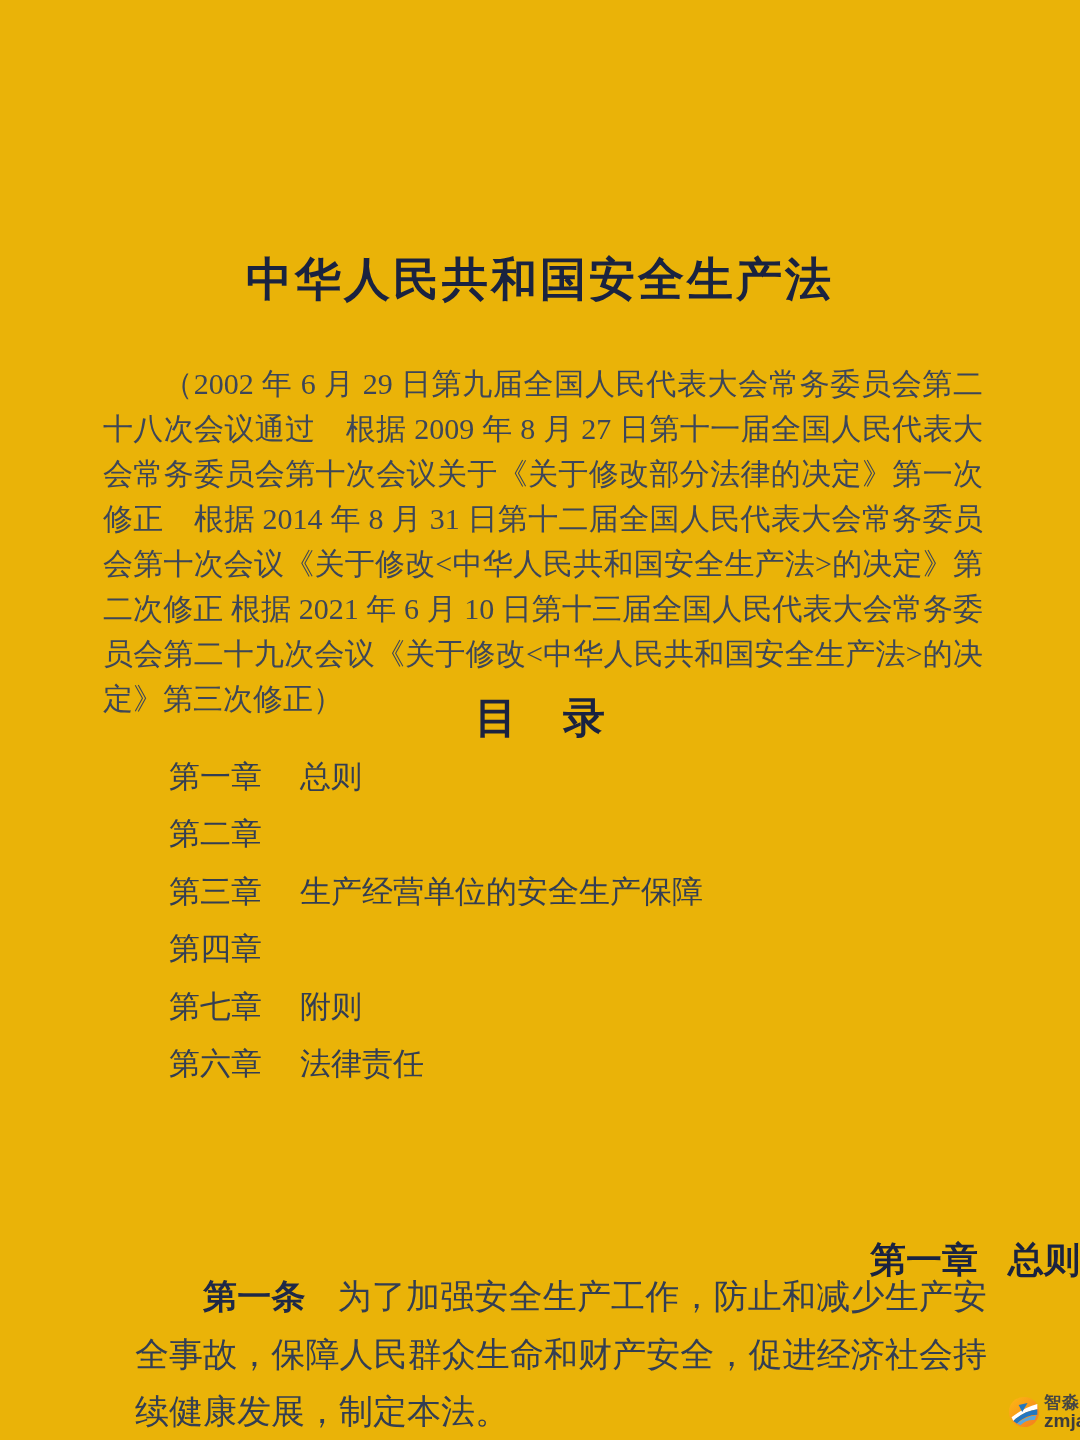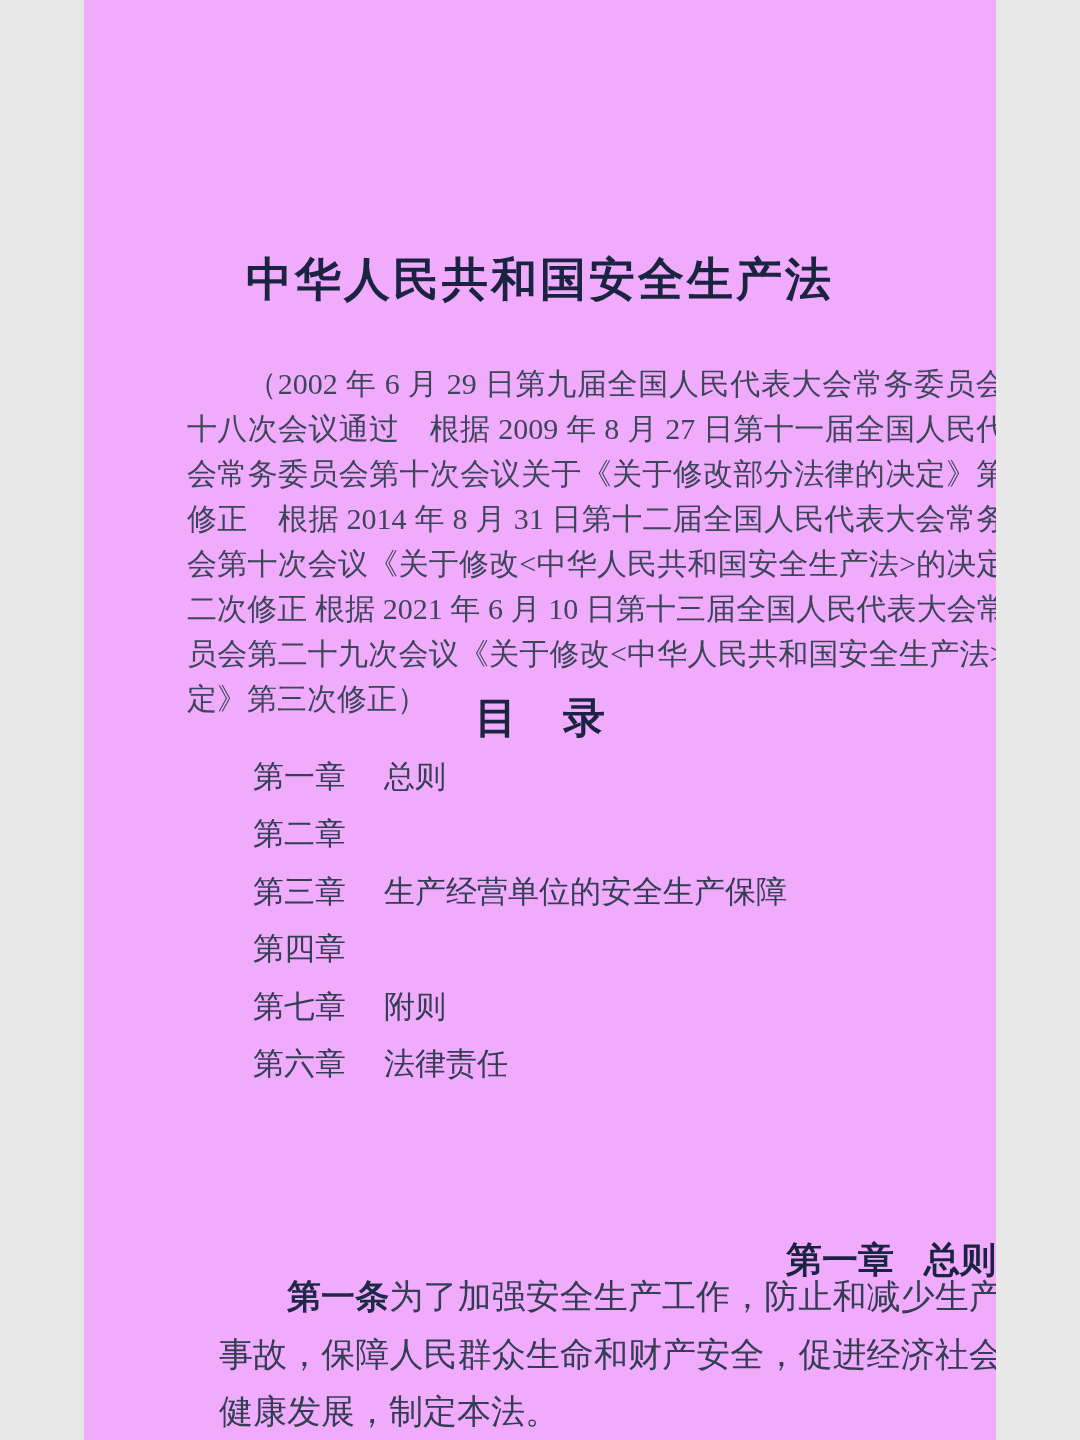--- a/index.html
+++ b/index.html
@@ -1,20 +1,20 @@
 <!DOCTYPE html>
 <html><head>
 <meta charset="utf-8">
 <style>
   html,body { margin:0; padding:0; background:#e8e8e8; }
   .page {
     position:relative;
-    width:912px; height:1440px;
+    width:1080px; height:1440px;
     margin:0 auto;
-    background:#f0abfc;
+    background:#eab308;
     overflow:hidden;
     font-family:"Liberation Serif","DejaVu Serif",serif;
   }
 
   .doc-title {
     position:absolute; top:218px; left:0; width:100%;
     text-align:center;
     font-family:"Liberation Sans","DejaVu Sans",sans-serif;
     font-weight:700; font-size:46px; letter-spacing:3px;
     color:#1a2340;
@@ -56,20 +56,21 @@
 
   .article-paragraph {
     position:absolute; top:1234px; left:135px; width:852px;
     font-size:34px; line-height:57.5px;
     text-indent:68px; text-align:justify;
     color:#333e53;
   }
   .article-number {
     font-family:"Liberation Sans","DejaVu Sans",sans-serif;
     font-weight:700; color:#1f2947;
+    margin-right:32px;
   }
 
   .watermark {
     position:absolute; left:1008px; top:1394px;
     display:flex; align-items:center;
   }
   .wm-logo { width:32px; height:32px; flex:0 0 auto; }
   .wm-text { margin-left:4px; line-height:1; }
   .wm-brand {
     font-family:"Liberation Sans","DejaVu Sans",sans-serif;

